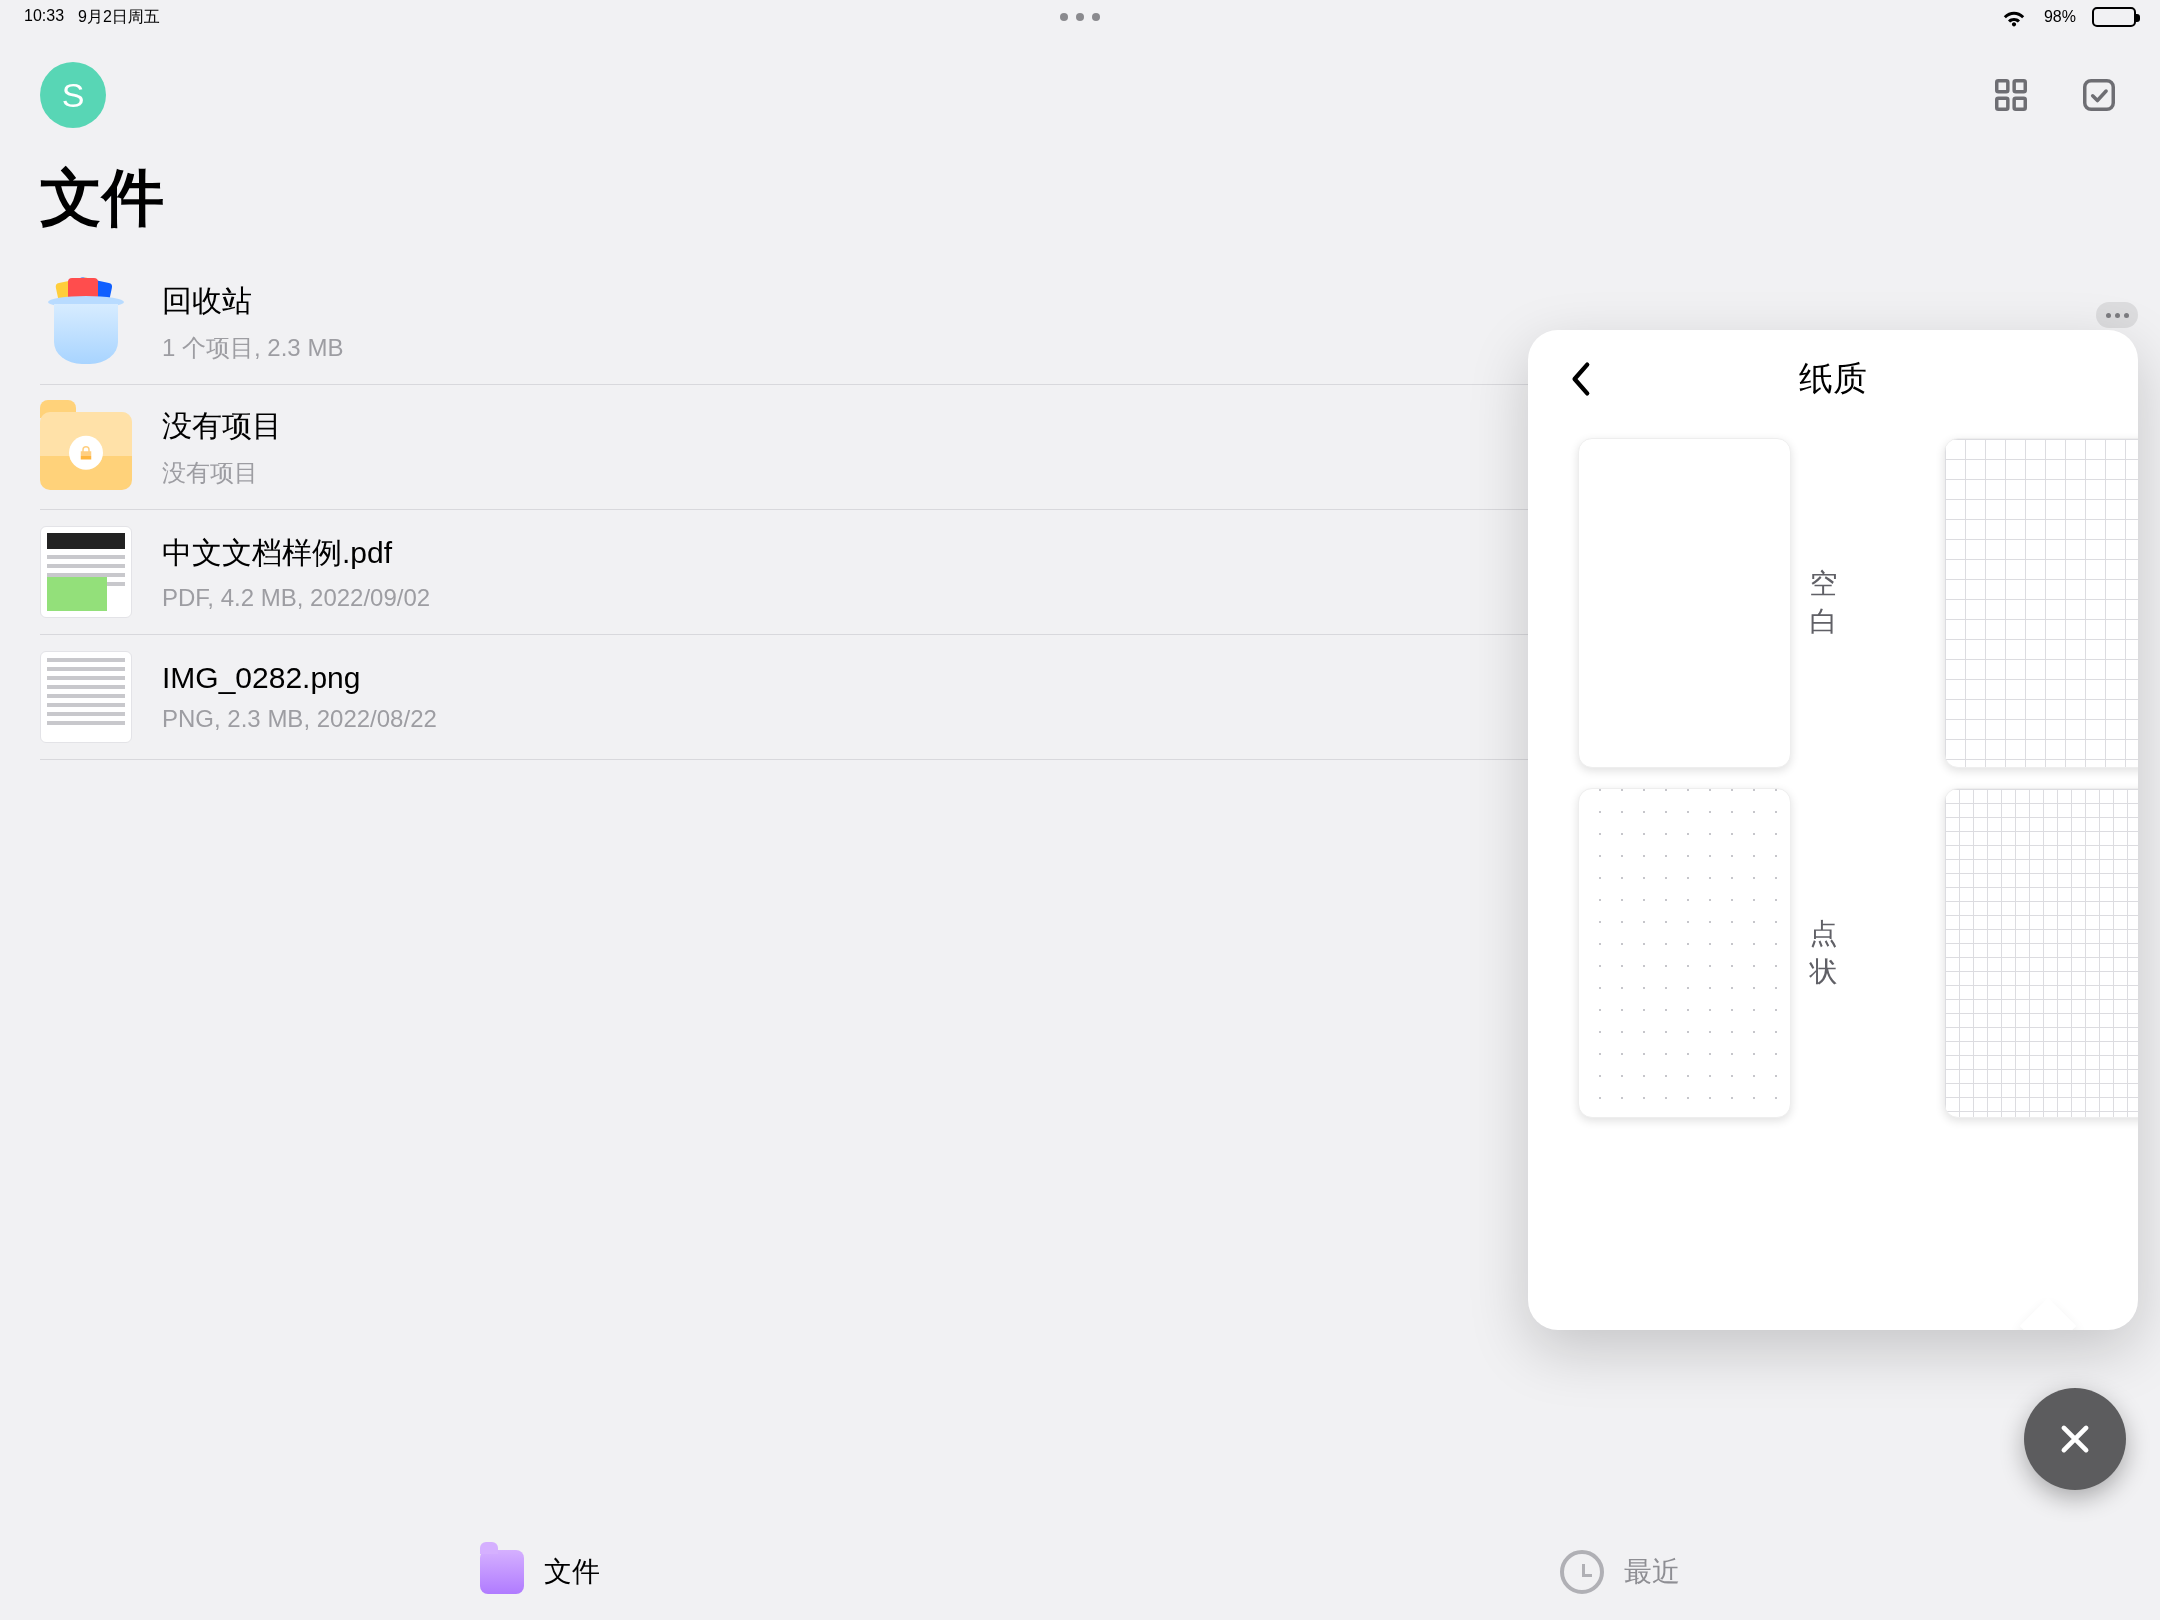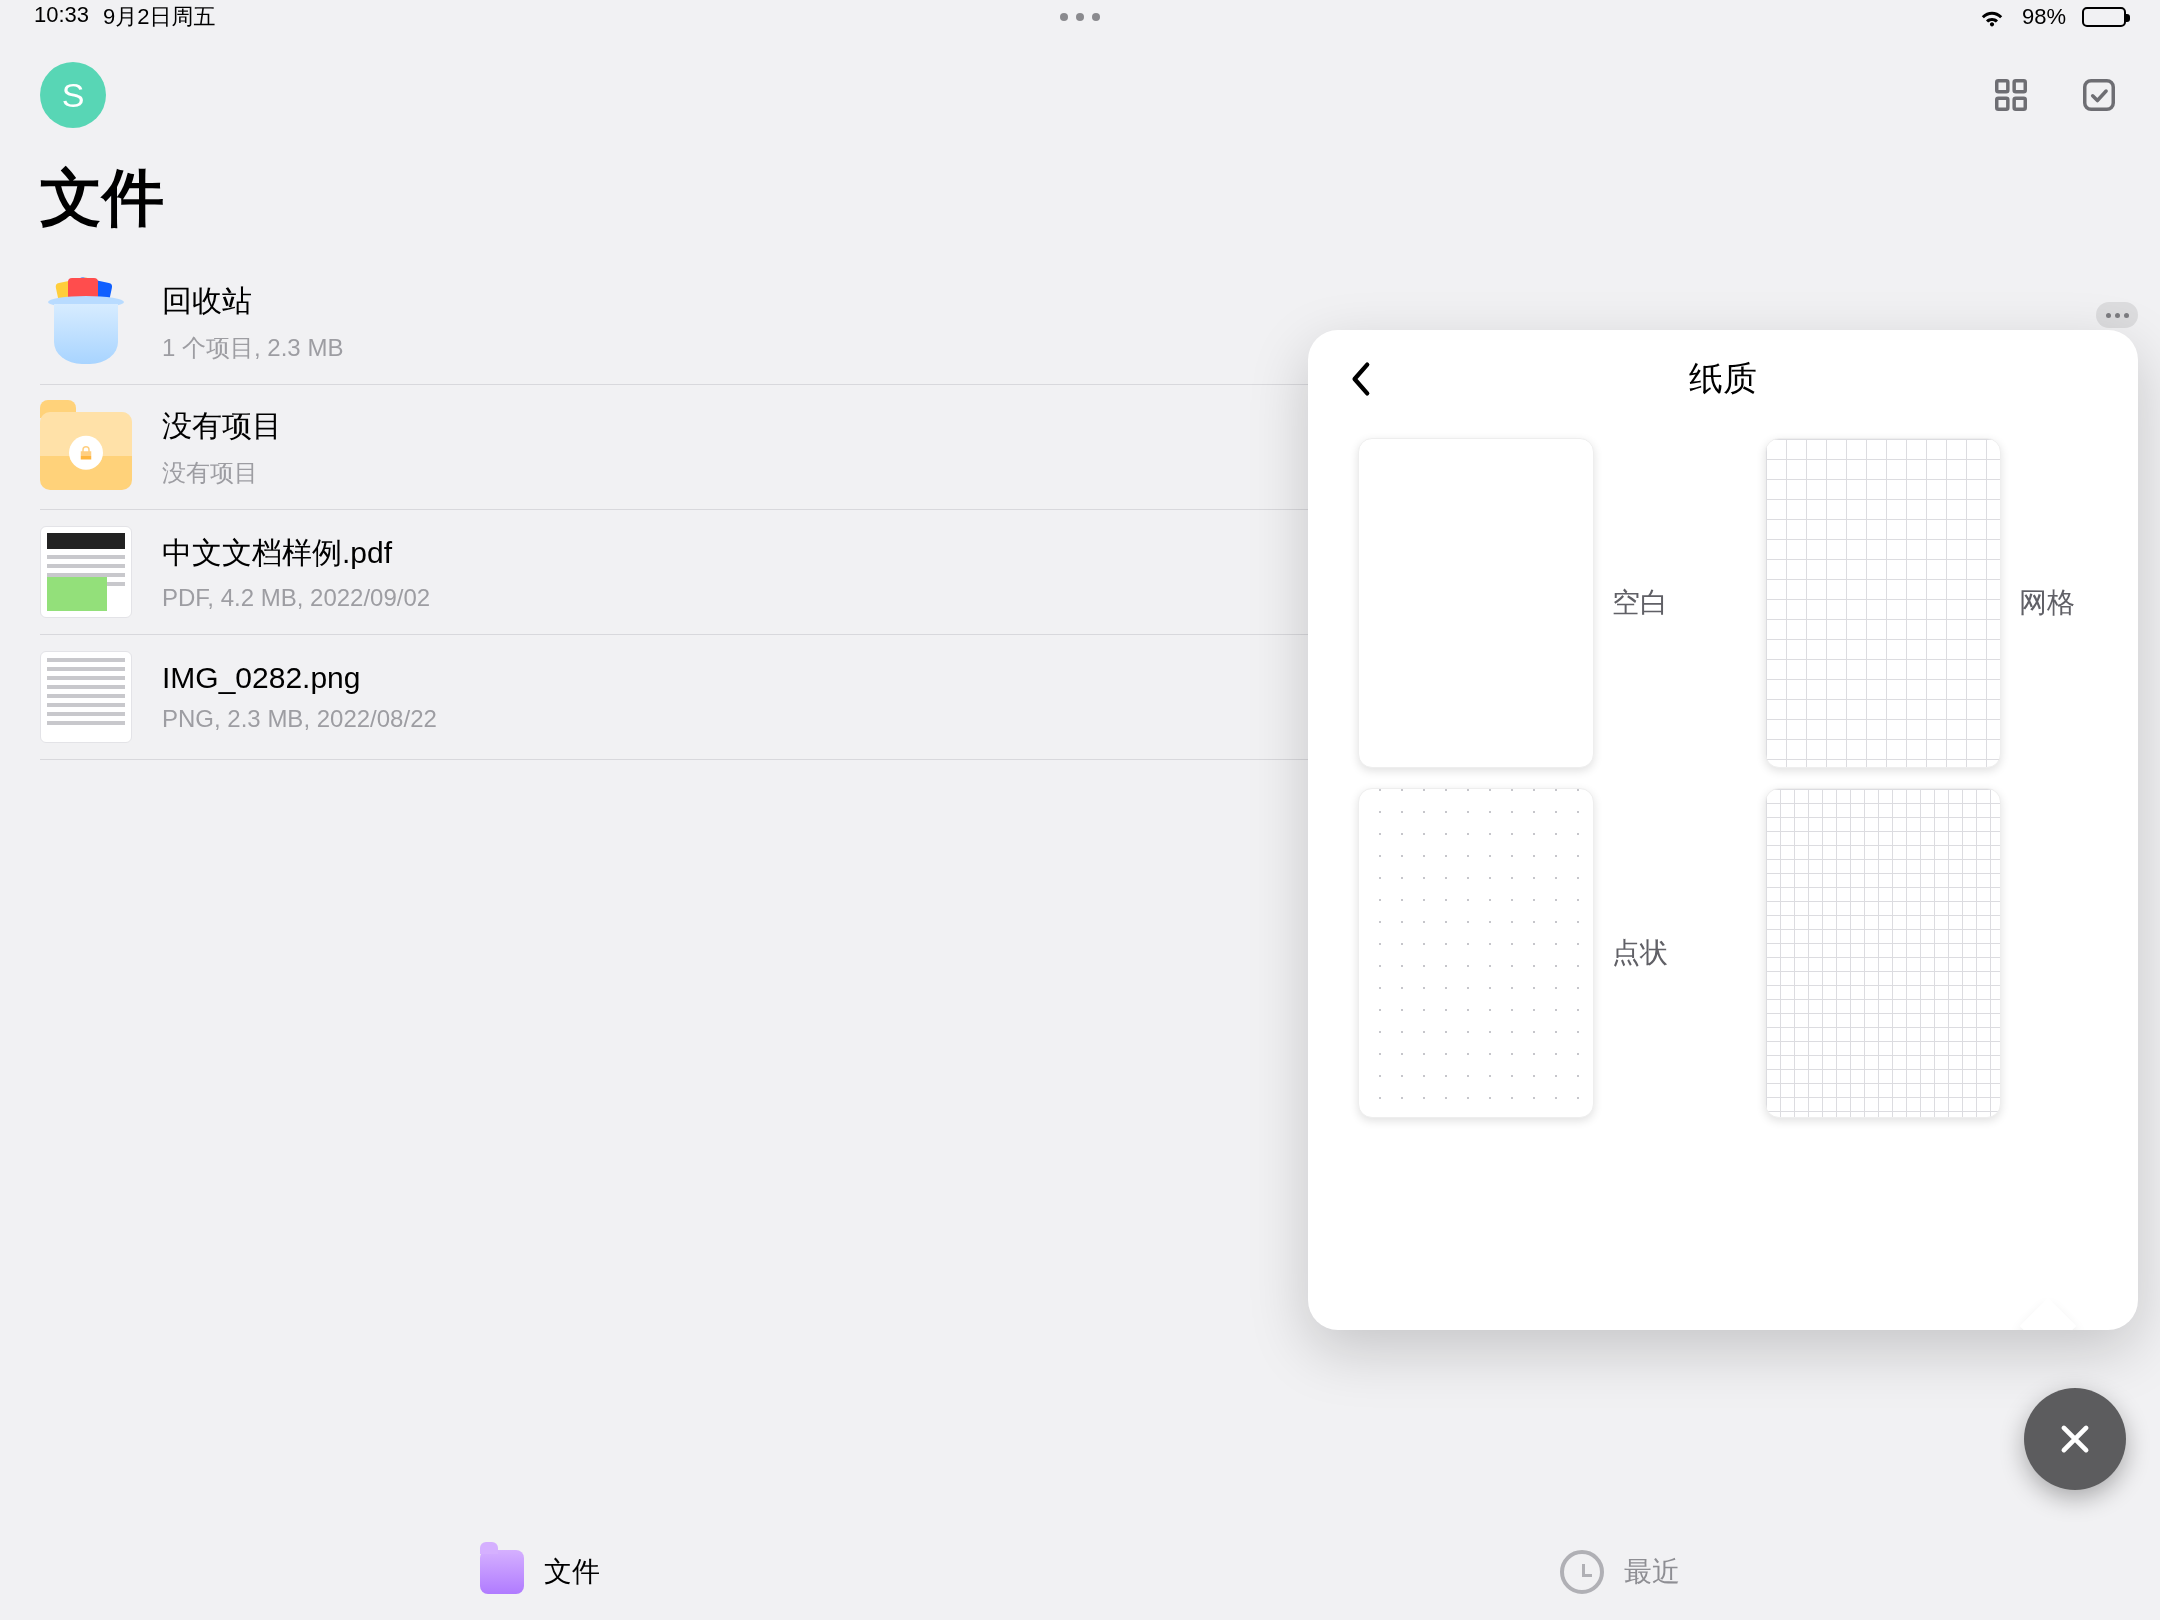--- a/index.html
+++ b/index.html
@@ -1,19 +1,19 @@
 <!DOCTYPE html>
 <html><head>
 <meta charset="utf-8">
 <style>
 * { box-sizing: border-box; margin: 0; padding: 0; font-family: -apple-system, "PingFang SC", "Helvetica Neue", Arial, sans-serif; }
 html, body { width: 2160px; height: 1620px; background: #f1f1f3; overflow: hidden; position: relative; }
 
 
-.status-bar { height: 34px; display: flex; align-items: center; padding: 0 34px; font-size: 22px; color: #000; font-weight: 500; }
+.status-bar { height: 34px; display: flex; align-items: center; padding: 0 24px; font-size: 16px; color: #000; font-weight: 500; }
 .status-left { display: flex; gap: 14px; }
 .status-center { position: absolute; left: 50%; transform: translateX(-50%); display: flex; gap: 8px; }
 .status-center .dot { width: 8px; height: 8px; border-radius: 50%; background: #8a8a8e; }
 .status-right { margin-left: auto; display: flex; align-items: center; gap: 16px; }
 .wifi-svg { width: 28px; height: 20px; }
 .bat { width: 44px; height: 20px; border: 2.5px solid #000; border-radius: 5px; position: relative; }
 .bat::after { content: ""; position: absolute; right: -6px; top: 5px; width: 4px; height: 8px; background: #000; border-radius: 0 3px 3px 0; }
 .bat-fill { background: #000; height: 100%; }
 
 
@@ -63,21 +63,21 @@
 .tab { flex: 1; display: flex; align-items: center; justify-content: center; gap: 20px; font-size: 28px; color: #8e8e93; }
 .tab.active { color: #000; }
 .tab svg, .tab .tab-ico { width: 44px; height: 44px; }
 .tab-ico-file { background: linear-gradient(#d5b0ff,#b07bff); border-radius: 8px; position: relative; }
 .tab-ico-file::before { content:""; position:absolute; left:0; top:-8px; width:18px; height:12px; background:#d5b0ff; border-radius:6px 6px 0 0; }
 .tab-ico-recent { width:44px; height:44px; border:4px solid #b0b0b5; border-radius:50%; position:relative; }
 .tab-ico-recent::before { content:""; position:absolute; left:50%; top:10px; width:3px; height:12px; background:#b0b0b5; }
 .tab-ico-recent::after { content:""; position:absolute; left:50%; top:20px; width:10px; height:3px; background:#b0b0b5; }
 
 
-.popup { position: absolute; right: 22px; top: 330px; width: 830px; height: 1000px; background: #fff; border-radius: 30px; box-shadow: 0 20px 60px rgba(0,0,0,.18); overflow: hidden; }
+.popup { position: absolute; right: 22px; top: 330px; width: 610px; height: 1000px; background: #fff; border-radius: 30px; box-shadow: 0 20px 60px rgba(0,0,0,.18); overflow: hidden; }
 .popup-hdr { height: 98px; display: flex; align-items: center; justify-content: center; position: relative; }
 .popup-back { position: absolute; left: 30px; top: 50%; transform: translateY(-50%); width: 44px; height: 44px; display:flex; align-items:center; justify-content:center; cursor:pointer; }
 .popup-back svg { width: 22px; height: 36px; }
 .popup-title { font-size: 34px; font-weight: 500; }
 .popup-grid { padding: 10px 50px 0; display: grid; grid-template-columns: 1fr 1fr; column-gap: 84px; row-gap: 20px; }
 .paper-cell { display: flex; align-items: center; gap: 18px; cursor:pointer; }
 .paper-swatch { width: 236px; height: 330px; background: #fff; border-radius: 14px; box-shadow: 0 3px 10px rgba(0,0,0,.12); border: 1px solid #eee; position: relative; overflow:hidden; }
 .paper-label { font-size: 28px; color: #606066; }
 
 .swatch-ruled { background-image: repeating-linear-gradient(#fff,#fff 28px,#d0d0d5 28px,#d0d0d5 29px); background-position: 0 12px; }

